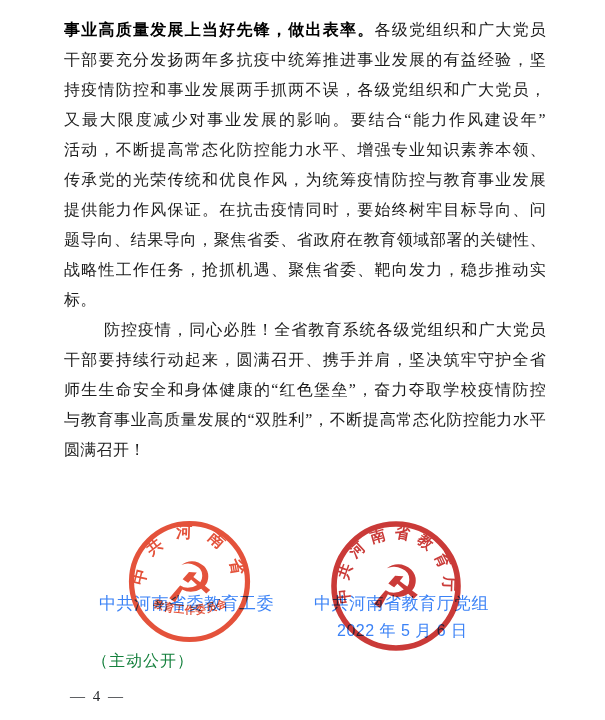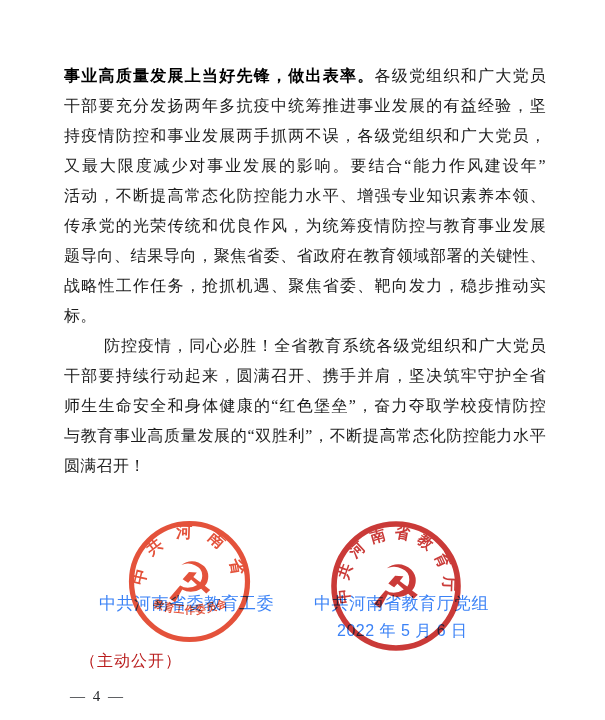--- a/index.html
+++ b/index.html
@@ -1,54 +1,55 @@
 <!DOCTYPE html>
 <html><head>
 <meta charset="utf-8">
 <style>
   html,body{margin:0;padding:0;background:#fff;}
   .page{
     position:relative;width:605px;height:720px;background:#ffffff;
     font-family:"Liberation Serif","DejaVu Serif",serif;color:#1c1c1c;overflow:hidden;
   }
-  .textblock{position:absolute;left:64px;top:15px;width:482px;margin-top:46px;}
+  .textblock{position:absolute;left:64px;top:15px;width:482px;}
   .line{
     height:30px;line-height:30px;font-size:16px;letter-spacing:0.3px;
     overflow:hidden;white-space:nowrap;color:#1c1c1c;
   }
   .jfy{text-align:justify;text-align-last:justify;white-space:normal;}
   .indent{padding-left:40px;font-family:Liberation Serif, serif;}
   .lead{font-family:"Liberation Sans","DejaVu Sans",sans-serif;font-weight:700;color:#000;}
   .sig{
     position:absolute;font-size:17px;letter-spacing:0.5px;color:#3b82f6;
     font-family:Liberation Sans, sans-serif;z-index:2;
   }
   .sig-left{left:99px;top:592px;}
   .sig-right{left:314px;top:592px;}
   .sig-date{left:337px;top:621px;font-size:16px;}
-  .footer-disclosure{position:absolute;left:80px;top:651px;font-size:16px;letter-spacing:1px;color:#b91c1c;}
+  .footer-disclosure{position:absolute;left:92px;top:651px;font-size:16px;letter-spacing:1px;color:#15803d;}
   .page-number{position:absolute;left:70px;top:688px;font-size:15px;letter-spacing:2px;color:#26282c;}
   .seal{position:absolute;z-index:3;mix-blend-mode:multiply;opacity:0.93;}
   .seal-left{left:126px;top:518px;}
   .seal-right{left:328px;top:518px;}
   .seal-arc{font-family:"DejaVu Sans","Liberation Sans",sans-serif;font-weight:700;}
 </style>
 </head>
 <body>
 
 <div class="page">
 
   <div class="textblock">
     <div class="line jfy"><span class="lead">事业高质量发展上当好先锋，做出表率。</span><span>各级党组织和广大党员</span></div>
     <div>
         <div class="line jfy">干部要充分发扬两年多抗疫中统筹推进事业发展的有益经验，坚</div>
         <div class="line jfy">持疫情防控和事业发展两手抓两不误，各级党组织和广大党员，</div>
         <div class="line jfy">又最大限度减少对事业发展的影响。要结合“能力作风建设年”</div>
         <div class="line jfy">活动，不断提高常态化防控能力水平、增强专业知识素养本领、</div>
         <div class="line jfy">传承党的光荣传统和优良作风，为统筹疫情防控与教育事业发展</div>
+        <div class="line jfy">提供能力作风保证。在抗击疫情同时，要始终树牢目标导向、问</div>
         <div class="line jfy">题导向、结果导向，聚焦省委、省政府在教育领域部署的关键性、</div>
         <div class="line jfy">战略性工作任务，抢抓机遇、聚焦省委、靶向发力，稳步推动实</div>
       </div>
     <div class="line">标。</div>
     <div class="line jfy indent">防控疫情，同心必胜！全省教育系统各级党组织和广大党员</div>
     <div>
         <div class="line jfy">干部要持续行动起来，圆满召开、携手并肩，坚决筑牢守护全省</div>
         <div class="line jfy">师生生命安全和身体健康的“红色堡垒”，奋力夺取学校疫情防控</div>
         <div class="line jfy">与教育事业高质量发展的“双胜利”，不断提高常态化防控能力水平</div>
       </div>

